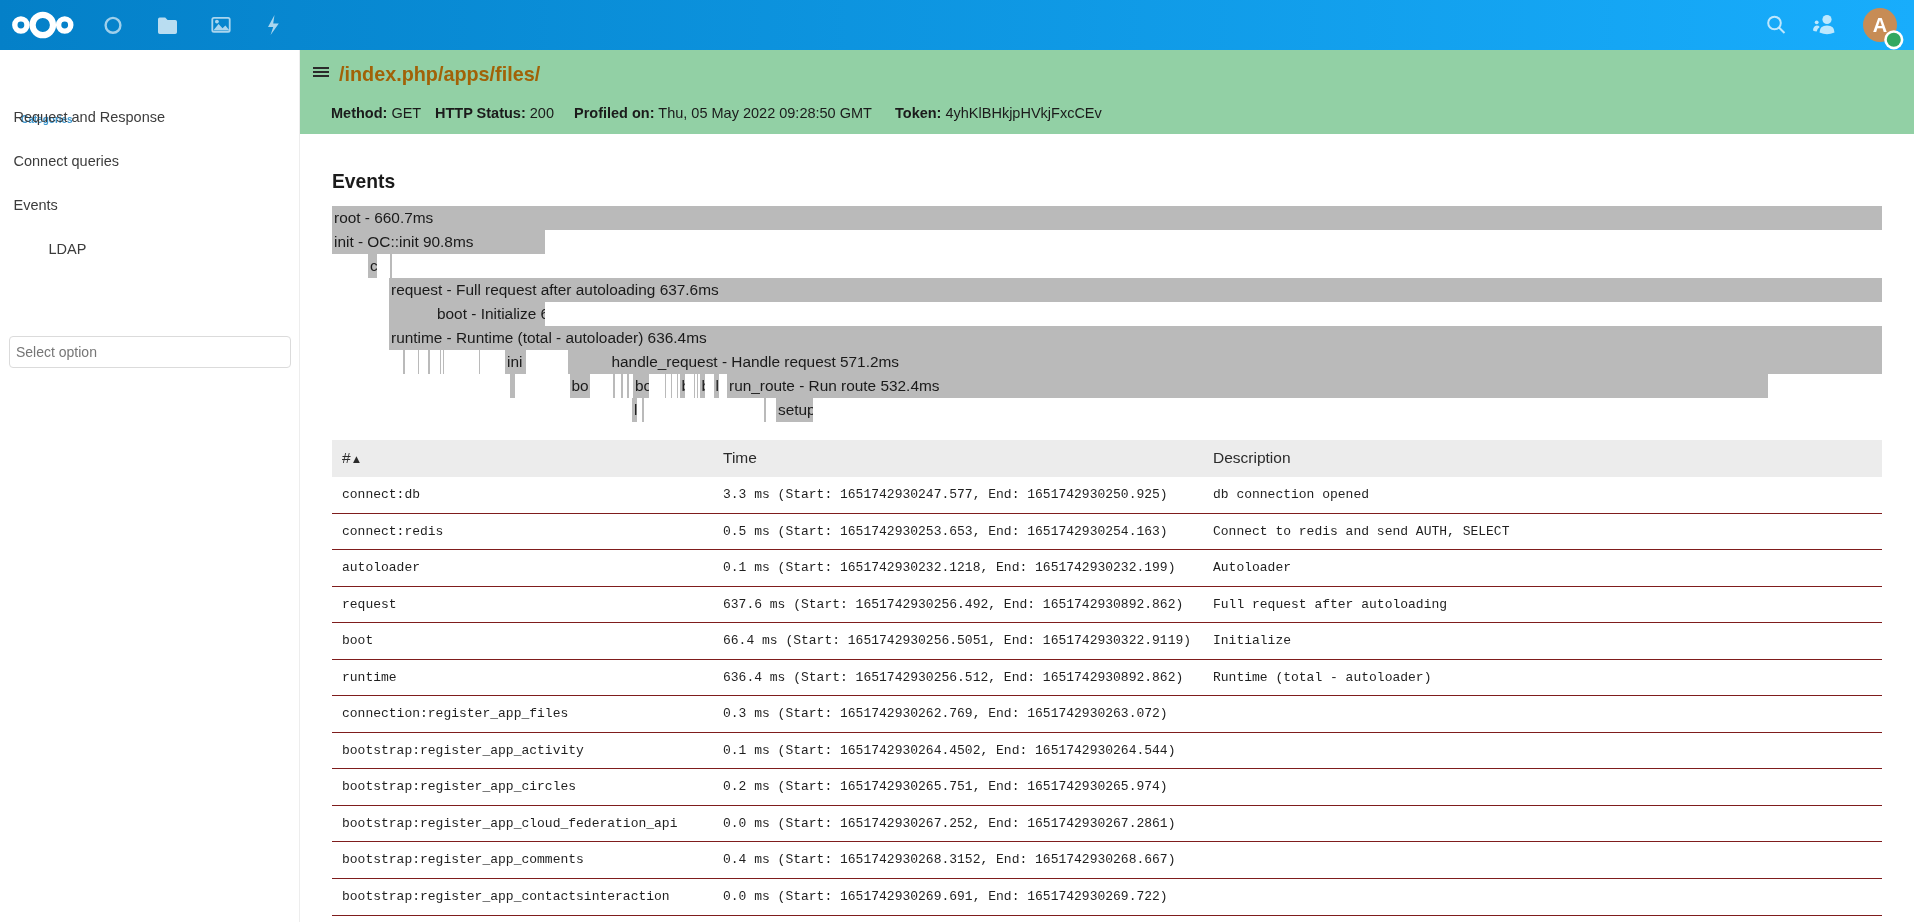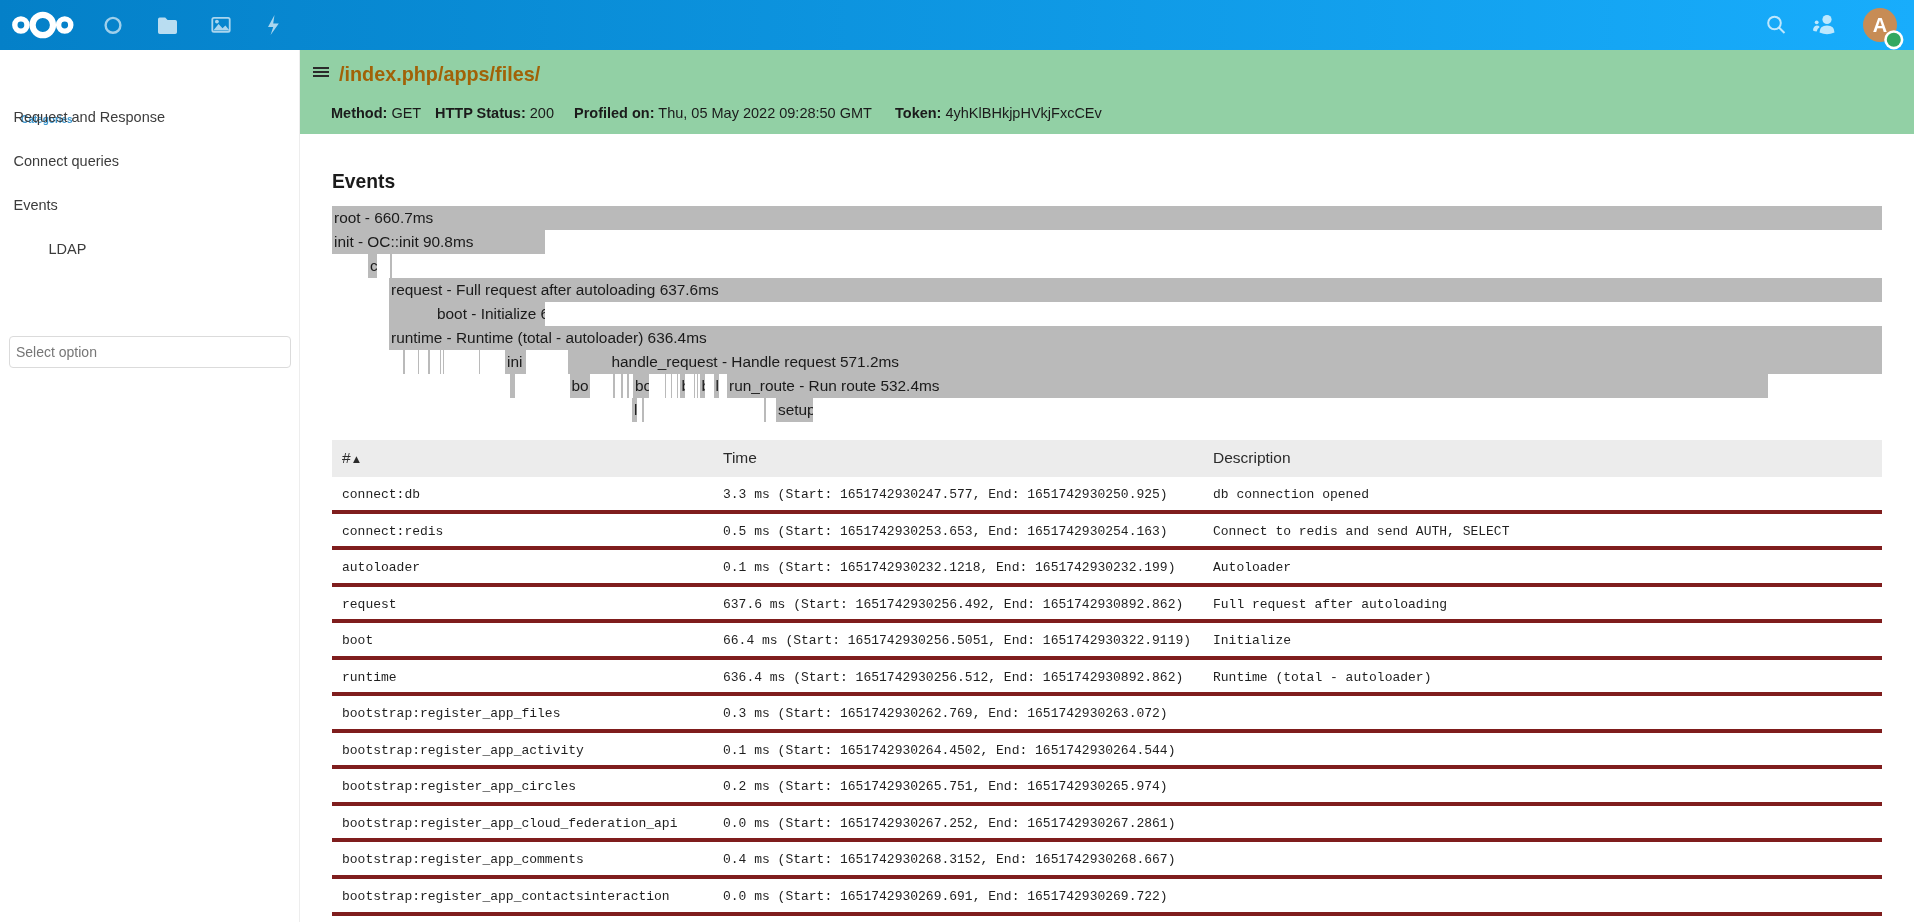--- a/index.html
+++ b/index.html
@@ -23,21 +23,21 @@
   #burger { position:absolute; left:313px; top:66.5px; width:16px; height:13px; }
   #burger div { height:2px; background:#2a2a2a; margin-bottom:2.3px; }
   #events-h { position:absolute; left:332px; top:171px; font-size:19.3px; font-weight:bold; color:#1b1b1b; }
   #chart { position:absolute; left:332px; top:206px; width:1550px; height:216px; }
   .bar { position:absolute; height:24px; background:#bababa; color:#1a1a1a;
     font-size:15.4px; line-height:24px; padding-left:2px; overflow:hidden; white-space:nowrap; }
   #tbl { position:absolute; left:332px; top:440px; width:1550px; font-family:"Liberation Mono", monospace; font-size:13px; color:#1f1f1f; }
   #thead { height:37px; background:#ececec; font-family:"Liberation Sans", sans-serif;
     font-size:15.5px; color:#2b2b2b; position:relative; }
   #thead .c, .row .c { position:absolute; top:0; line-height:36px; }
-  .row { height:36.55px; border-bottom:4px solid #7f1d1d; position:relative; }
+  .row { height:36.55px; border-bottom:1px solid #7f1d1d; position:relative; }
   .row .c { line-height:35.5px; }
   .c1 { left:10px; } .c2 { left:391px; } .c3 { left:881px; }
 </style>
 </head>
 <body>
 <div id="sidebar">
   <div class="caption" style="top:17px;">Categories</div>
   <div class="navitem" style="top:58.5px;">Request and Response</div>
   <div class="navitem" style="top:102.5px;">Connect queries</div>
   <div class="navitem" style="top:146.5px;">Events</div>
@@ -128,21 +128,21 @@
       <div class="c c1">boot</div>
       <div class="c c2">66.4 ms (Start: 1651742930256.5051, End: 1651742930322.9119)</div>
       <div class="c c3">Initialize</div>
     </div>
     <div class="row">
       <div class="c c1">runtime</div>
       <div class="c c2">636.4 ms (Start: 1651742930256.512, End: 1651742930892.862)</div>
       <div class="c c3">Runtime (total - autoloader)</div>
     </div>
     <div class="row">
-      <div class="c c1">bootstrap:register_app_files</div>
+      <div class="c c1">connection:register_app_files</div>
       <div class="c c2">0.3 ms (Start: 1651742930262.769, End: 1651742930263.072)</div>
       <div class="c c3"></div>
     </div>
     <div class="row">
       <div class="c c1">bootstrap:register_app_activity</div>
       <div class="c c2">0.1 ms (Start: 1651742930264.4502, End: 1651742930264.544)</div>
       <div class="c c3"></div>
     </div>
     <div class="row">
       <div class="c c1">bootstrap:register_app_circles</div>

